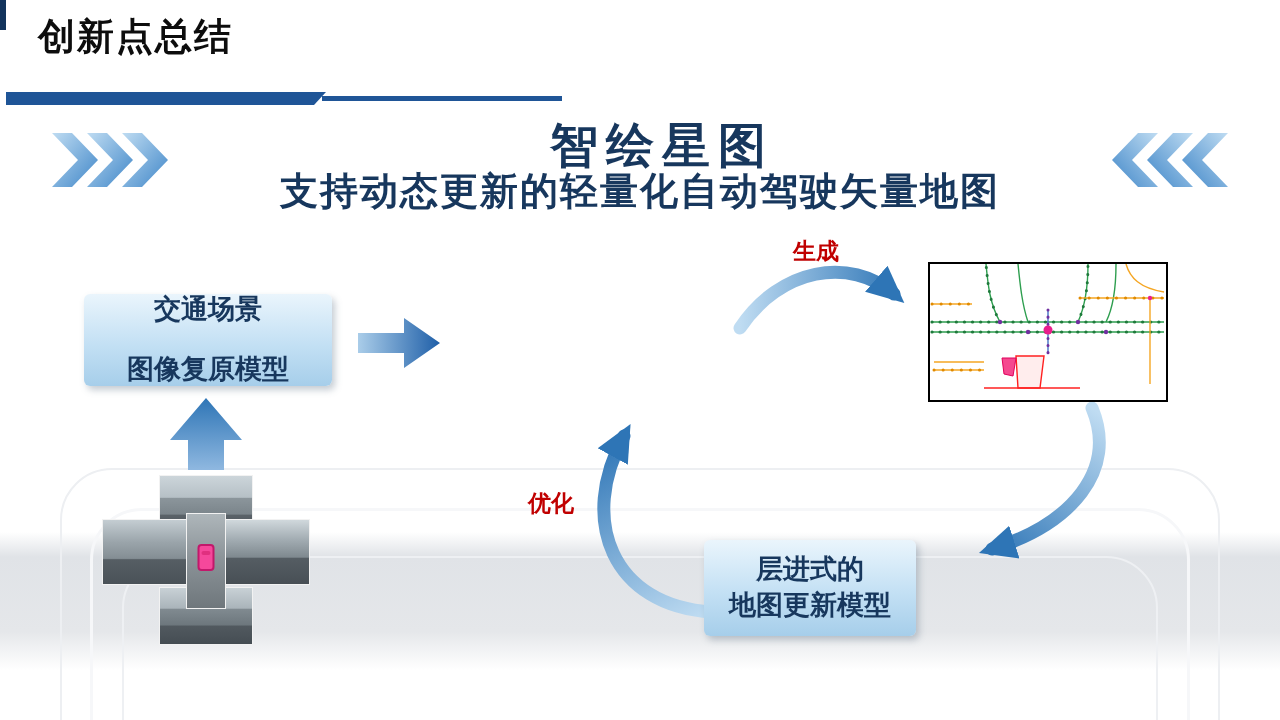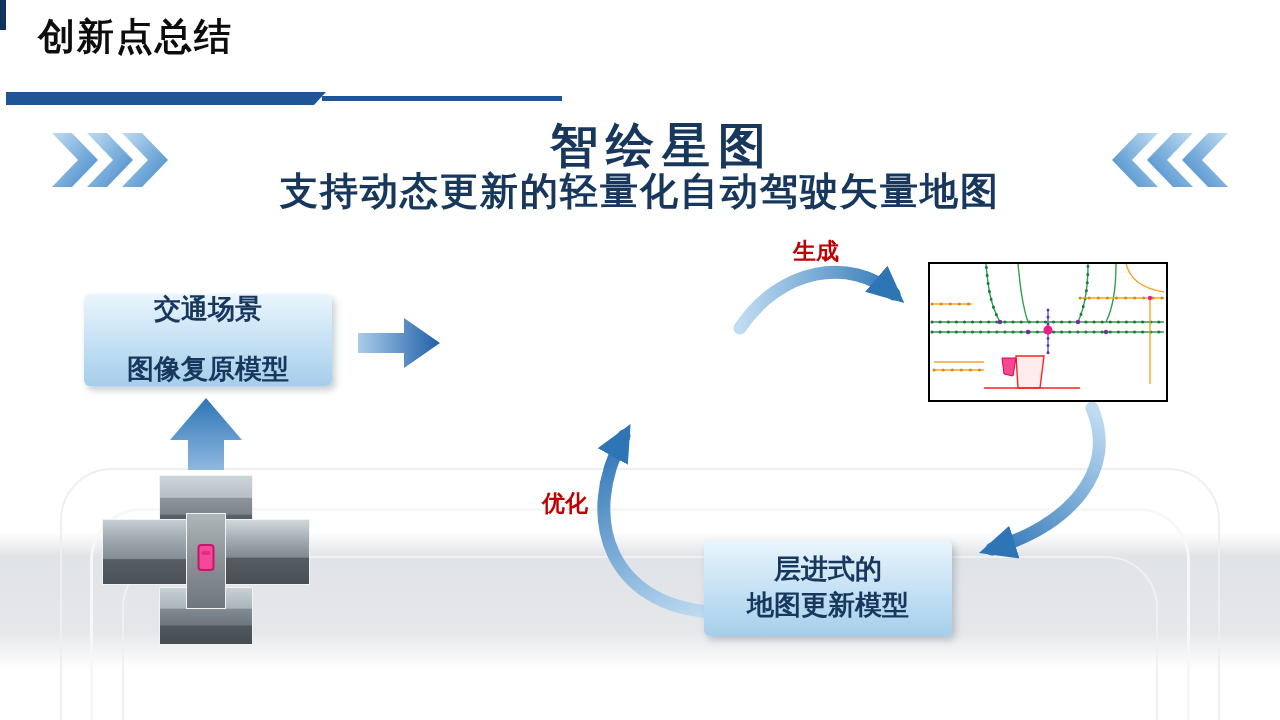--- a/index.html
+++ b/index.html
@@ -41,25 +41,25 @@
   
   .fbox{
     position:absolute;z-index:2;border-radius:6px;box-sizing:border-box;
     background:linear-gradient(180deg,#EAF5FC 0%,#C3E0F4 55%,#A6CEEA 100%);
     box-shadow:3px 4px 7px rgba(90,110,130,0.35);
     display:flex;flex-direction:column;align-items:center;justify-content:center;
     color:#17375D;font-weight:700;font-size:27px;line-height:1.32;text-align:center;
   }
   .fbox.restoration{left:84px;top:294px;width:248px;height:92px;gap:24px;}
   .fbox.construction{left:446px;top:292px;width:296px;height:96px;}
-  .fbox.update{left:704px;top:540px;width:248px;height:96px;}
+  .fbox.update{left:704px;top:540px;width:212px;height:96px;}
   
   .red-label{position:absolute;z-index:3;color:#C00000;font-size:23px;font-weight:700;}
   .red-label.generate{left:793px;top:236px;}
-  .red-label.optimize{left:542px;top:488px;}
+  .red-label.optimize{left:528px;top:488px;}
   
   .map-thumb{
     position:absolute;left:928px;top:262px;width:240px;height:140px;z-index:2;
     background:#ffffff;border:2px solid #000;box-sizing:border-box;
   }
   .map-thumb svg{display:block;width:100%;height:100%;}
   
   .cams{position:absolute;left:103px;top:476px;width:210px;height:170px;z-index:2;}
   .cam{position:absolute;box-shadow:0 0 0 1px #f2f2f2;}
   .cam.front{left:57px;top:0;width:92px;height:56px;

